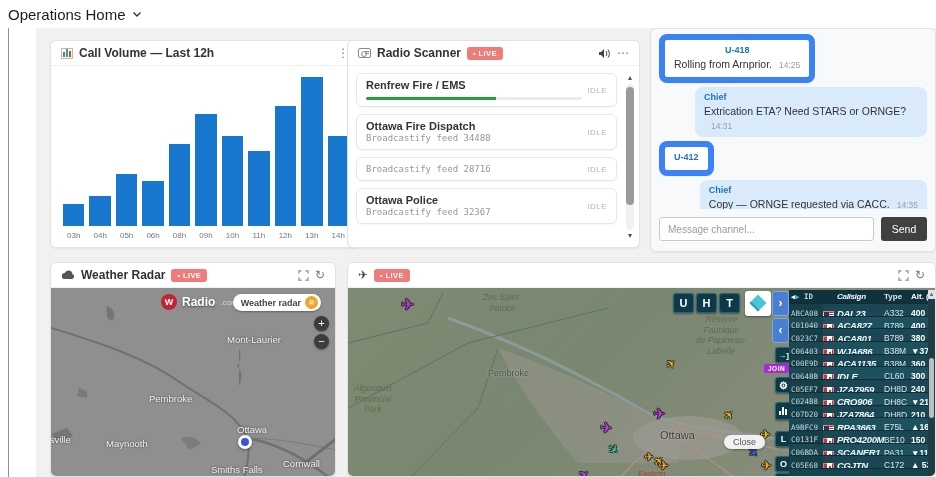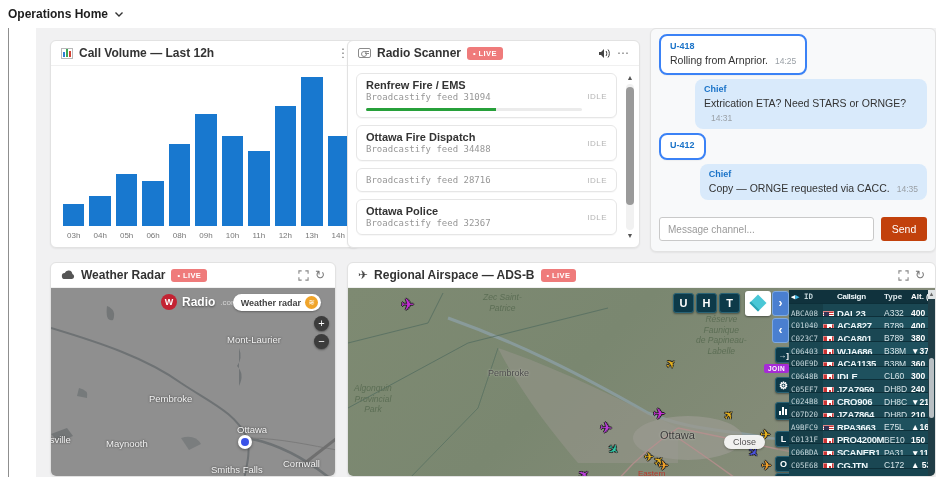--- a/index.html
+++ b/index.html
@@ -3,21 +3,21 @@
 <meta charset="utf-8">
 <style>
   * { box-sizing: border-box; }
   html,body { margin:0; padding:0; }
   body {
     width:936px; height:477px; position:relative; overflow:hidden;
     background:#ffffff; font-family:"Liberation Sans", sans-serif; color:#222;
   }
   
   .topbar { position:absolute; left:0; top:0; width:936px; height:28px; background:#fff; display:flex; align-items:center; padding-left:8px; gap:6px; }
-  .topbar .title { font-size:12px; font-weight:bold; color:#1d1d1d; }
+  .topbar .title { font-size:15px; font-weight:normal; color:#1d1d1d; }
   .content-bg { position:absolute; left:36px; top:28px; width:900px; height:449px; background:#f1f1f2; }
   .left-line { position:absolute; left:8px; top:28px; width:1px; height:449px; background:#8f8f8f; }
 
   
   .card { position:absolute; background:#fff; border:1px solid #e2e2e2; border-radius:6px; box-shadow:0 1px 2px rgba(0,0,0,.06); overflow:hidden; }
   .chead { display:flex; align-items:center; gap:6px; height:25px; padding:0 10px; border-bottom:1px solid #f0f0f0; flex:none; }
   .chead .t { font-size:12px; font-weight:bold; color:#333; }
   .live { background:#ef7b7b; color:#fff; font-size:7.5px; font-weight:bold; padding:2px 6px; border-radius:3px; letter-spacing:.4px; }
   .hspacer { flex:1; }
   .gicon { color:#777; font-size:12px; line-height:1; }
@@ -48,28 +48,28 @@
   .scan-progress i { display:block; height:100%; background:#27a03a; }
   .vscroll { position:absolute; right:4px; top:32px; bottom:6px; width:10px; }
   .vscroll .arr { position:absolute; left:0; width:10px; height:10px; font-size:7px; color:#555; text-align:center; line-height:10px; }
   .vscroll .track { position:absolute; left:1px; top:11px; bottom:11px; width:8px; background:#f1f1f1; border-radius:4px; }
   .vscroll .thumb { position:absolute; left:1px; top:14px; width:8px; height:118px; background:#9a9a9a; border-radius:4px; }
 
   
   #chat-card { left:650px; top:28px; width:286px; height:224px; background:#f8f9fa; display:flex; flex-direction:column; }
   #chat-msgs { flex:1; padding:5px 8px; display:flex; flex-direction:column; gap:4px; overflow:hidden; }
   .bubble { max-width:232px; border-radius:8px; padding:4px 9px 5px; font-size:10.5px; color:#333; line-height:1.35; }
-  .bubble.left { align-self:flex-start; background:#fff; border:2px solid #3b82f6; box-shadow:0 1px 1px rgba(0,0,0,.04); }
+  .bubble.left { align-self:flex-start; background:#fff; border:6px solid #3b82f6; box-shadow:0 1px 1px rgba(0,0,0,.04);text-align:center; }
   .bubble.right { align-self:flex-end; background:#d9eafb; }
   .bsender { font-size:9px; font-weight:bold; color:#1a73c8; margin-bottom:1px; }
   .btime { font-size:8.5px; color:#9aa0a6; margin-left:7px; white-space:nowrap; }
   #chat-input-row { flex:none; display:flex; gap:7px; padding:8px 8px 10px; }
   #chat-input { flex:1; height:24px; border:1px solid #c9c9c9; border-radius:3px; font-size:10px; padding:0 8px; color:#333; font-family:"Liberation Sans", sans-serif; background:#fff; }
   #chat-input::placeholder { color:#9a9a9a; }
-  #send-btn { width:46px; height:24px; background:#c2410c; color:#fff; border:none; border-radius:3px; font-size:10.5px; font-family:"Liberation Sans", sans-serif; }
+  #send-btn { width:46px; height:24px; background:#404040; color:#fff; border:none; border-radius:3px; font-size:10.5px; font-family:"Liberation Sans", sans-serif; }
 
   
   #weather-card { left:50px; top:262px; width:286px; height:215px; }
   #weather-map { position:absolute; left:0; top:25px; right:0; bottom:0; background:#8f8f8f; overflow:hidden; }
   .wlabel { position:absolute; color:#f3f3f3; font-size:9.5px; text-shadow:0 0 2px #5a5a5a, 0 0 2px #5a5a5a; white-space:nowrap; }
   .windy-brand { position:absolute; left:110px; top:6px; display:flex; align-items:center; gap:5px; }
   .windy-logo { width:16px; height:16px; border-radius:50%; background:#c32333; color:#fff; font-size:9px; font-weight:bold; text-align:center; line-height:16px; }
   .windy-name { color:#fff; font-size:12px; font-weight:bold; text-shadow:0 1px 2px rgba(0,0,0,.5); }
   .windy-suffix { color:#d6d6d6; font-size:8px; }
   .layer-pill { position:absolute; right:14px; top:6px; height:17px; background:#fff; border-radius:9px; display:flex; align-items:center; gap:4px; padding:0 3px 0 8px; box-shadow:0 1px 2px rgba(0,0,0,.3); }
@@ -99,21 +99,21 @@
   .mini-bars i { width:2px; background:#fff; display:block; }
   .close-pill { position:absolute; left:376px; top:147px; background:rgba(250,250,250,.92); color:#555; font-size:9px; padding:2px 9px; border-radius:9px; box-shadow:0 1px 2px rgba(0,0,0,.3); }
 
   
   #adsb-table { position:absolute; left:441px; top:2px; width:141px; bottom:0; background:#17434f; font-family:"Liberation Sans", sans-serif; }
   .trow { display:grid; grid-template-columns:34px 14px 47px 27px 1fr; align-items:center; height:12.7px; border-bottom:1px solid #0d2f39; overflow:hidden; }
   .trow.head { background:#10323d; height:14px; color:#dfe9ec; font-size:8px; font-weight:bold; }
   .trow:nth-child(even):not(.head) { background:#1e515e; }
   .trow:nth-child(odd):not(.head) { background:#1a4753; }
   .c-id { font-family:"DejaVu Sans Mono", monospace; font-size:7.5px; color:#c2d3d8; padding-left:2px; background:rgba(0,0,0,.12); height:100%; display:flex; align-items:center; }
-  .c-cs { font-size:9.5px; font-weight:bold; color:#eef7fa; letter-spacing:-.3px; }
+  .c-cs { font-size:9.5px; font-weight:bold; color:#eef7fa; letter-spacing:-.3px;font-style:italic; }
   .c-ty { font-size:8.5px; color:#d6e4e8; }
   .c-al { font-size:8.5px; font-weight:bold; color:#fff; white-space:nowrap; }
   .flag { width:11px; height:7px; position:relative; display:inline-block; border:0.5px solid rgba(255,255,255,.4); }
   .flag.us { background:repeating-linear-gradient(#c33 0 1px,#fff 1px 2px); }
   .flag.us:before { content:""; position:absolute; left:0; top:0; width:5px; height:4px; background:#335; }
   .flag.ca { background:linear-gradient(90deg,#c33 0 3px,#fff 3px 8px,#c33 8px 11px); }
   .flag.ca:before { content:""; position:absolute; left:4.5px; top:2px; width:2px; height:3px; background:#c33; }
   #adsb-scroll { position:absolute; right:0; top:2px; bottom:0; width:7px; background:#203d46; }
   #adsb-scroll .sarr { position:absolute; top:0; left:0; width:7px; height:9px; background:#dfe3e5; color:#6a6a6a; font-size:6px; text-align:center; line-height:9px; }
   #adsb-scroll .sthumb { position:absolute; left:1px; top:68px; width:5px; height:60px; background:#b9c0c4; border-radius:3px; }
@@ -201,21 +201,20 @@
     <span class="hspacer"></span>
     <svg width="13" height="11" viewBox="0 0 13 11">
         <path d="M1 4h2l3-3v9L3 7H1z" fill="#444"></path>
         <path d="M8 3c1 .8 1 4.2 0 5M10 1.5c1.8 1.6 1.8 6.4 0 8" fill="none" stroke="#444" stroke-width="1"></path>
       </svg>
     <span class="gicon">⋯</span>
   </div>
   <div id="scanner-list">
       <div class="scan-item">
         <div class="scan-name">Renfrew Fire / EMS</div>
-        <div class="scan-feed">Broadcastify feed 31094</div>
         <span class="scan-status">IDLE</span>
         <div class="scan-progress">
           <i style="width: 60%;"></i>
         </div>
       </div>
       <div class="scan-item">
         <div class="scan-name">Ottawa Fire Dispatch</div>
         <div class="scan-feed">Broadcastify feed 34488</div>
         <span class="scan-status">IDLE</span>
       </div>
@@ -308,21 +307,20 @@
       </div>
     <div class="marker" id="weather-marker" style="left: 187px; top: 147px;">
         <i></i>
       </div>
   </div>
 </div>
 
 <div class="card" id="air-card">
   <div class="chead">
     <span class="gicon" style="color:#444;font-size:12px;">✈</span>
-    <span class="t">Regional Airspace — ADS-B</span>
     <span class="live">• LIVE</span>
     <span class="hspacer"></span>
     <svg width="11" height="11" viewBox="0 0 12 12">
         <path d="M1 4V1h3M8 1h3v3M11 8v3H8M4 11H1V8" fill="none" stroke="#888" stroke-width="1.2"></path>
       </svg>
     <span class="gicon">↻</span>
   </div>
   <div id="air-map">
     <svg width="589" height="192" style="position:absolute;left:0;top:0;">
       <path d="M100 30 C 170 55, 230 85, 300 125 C 340 142, 380 142, 420 150" fill="none" stroke="#8fa3ad" stroke-width="3" opacity=".7"></path>

